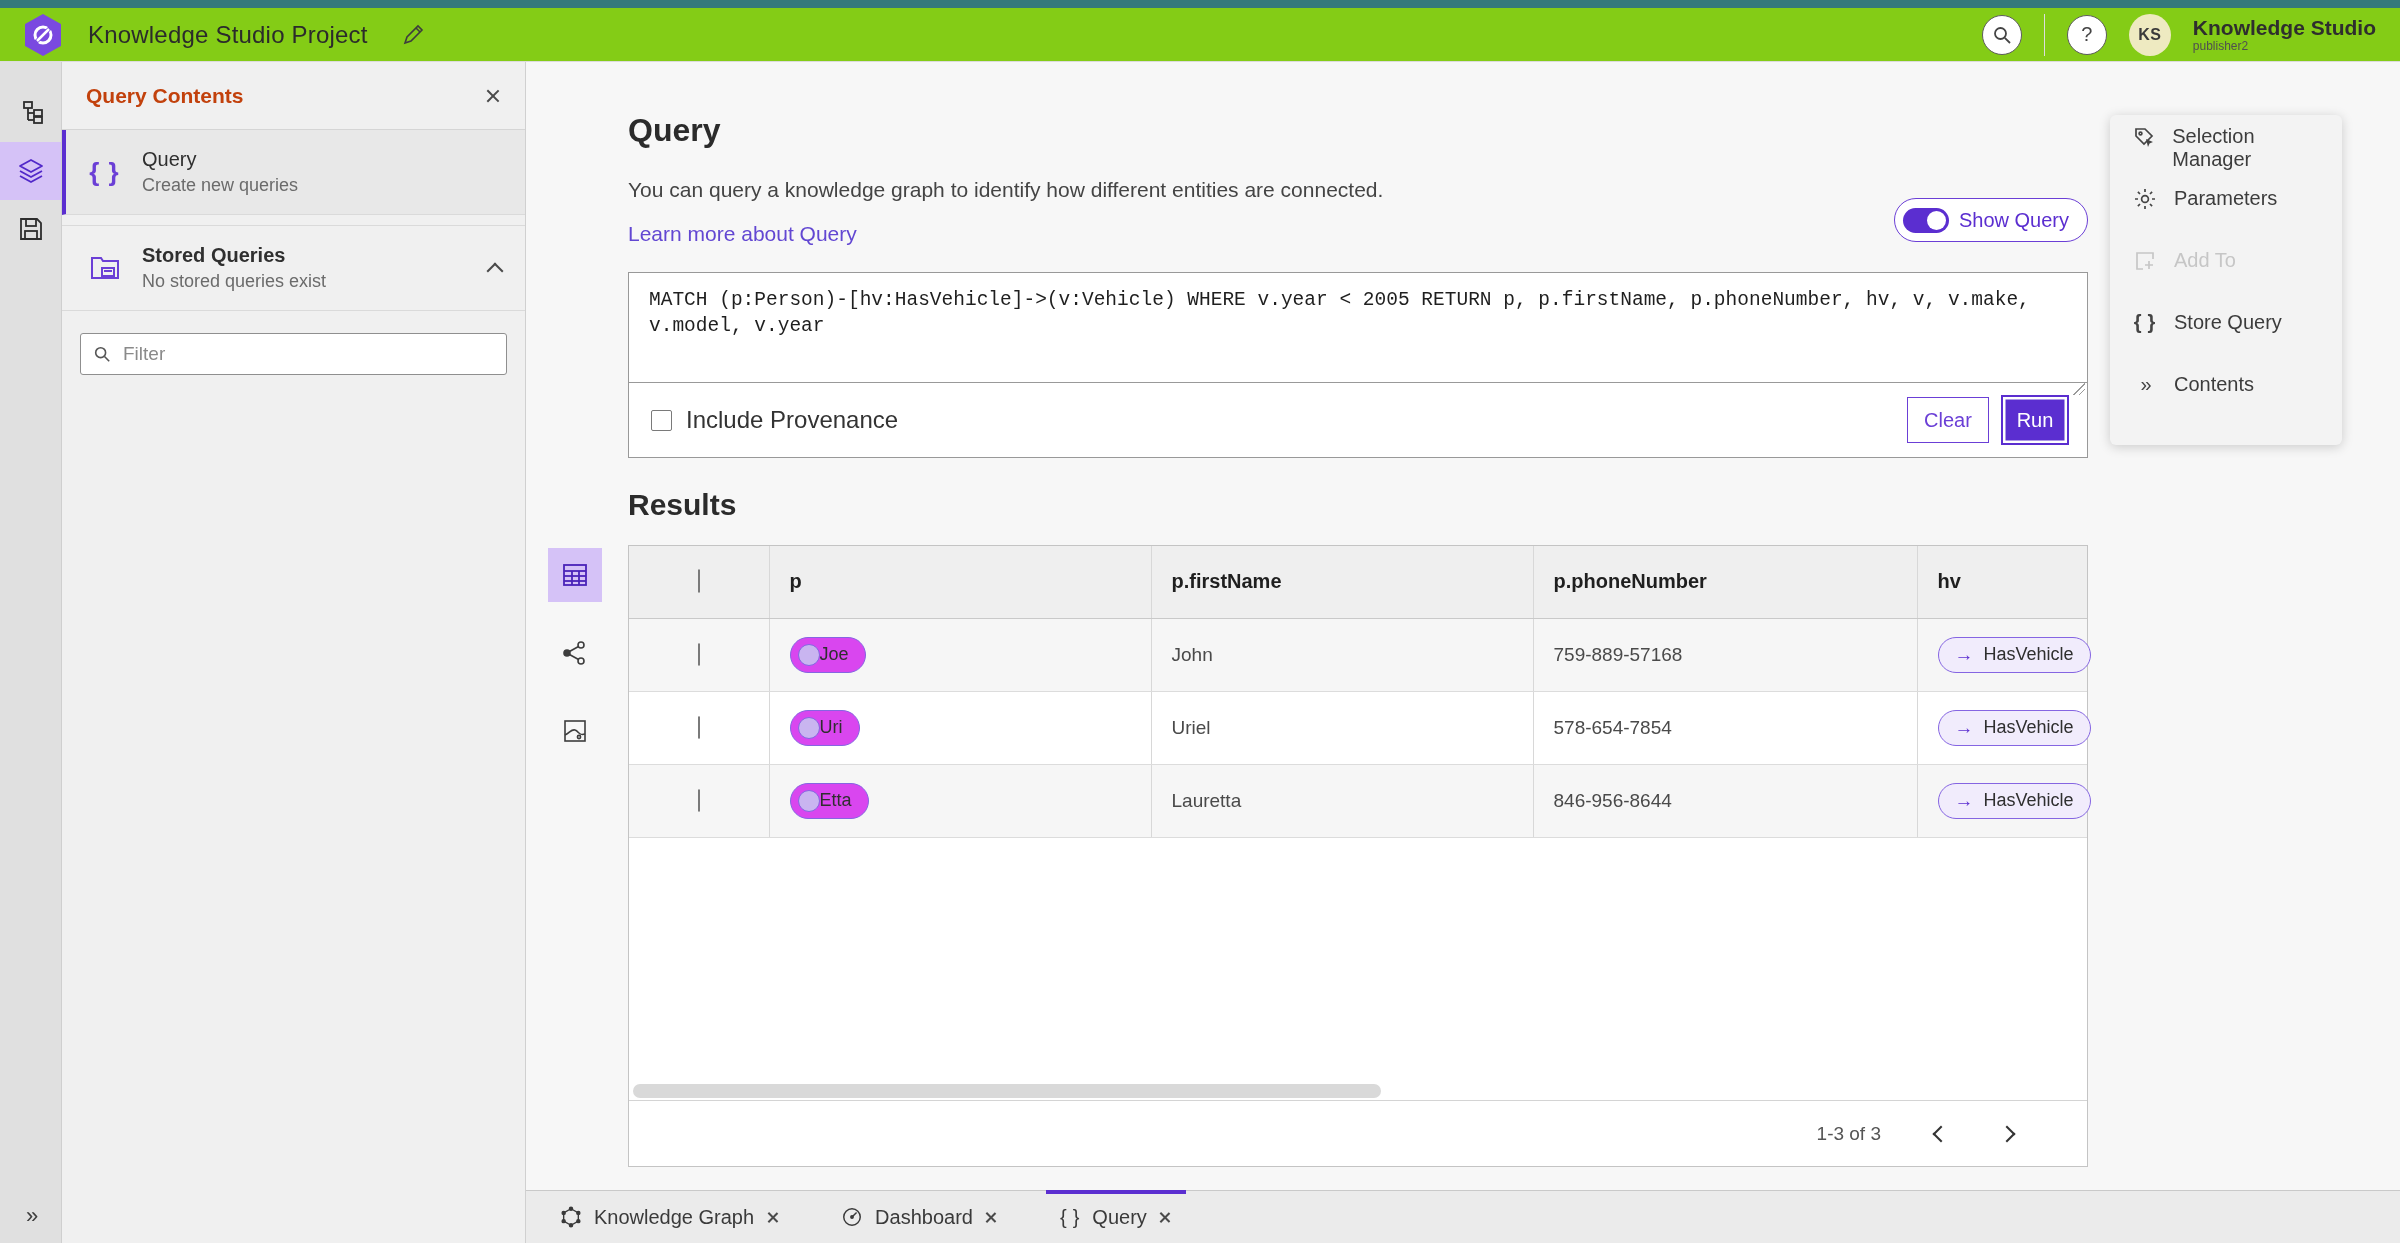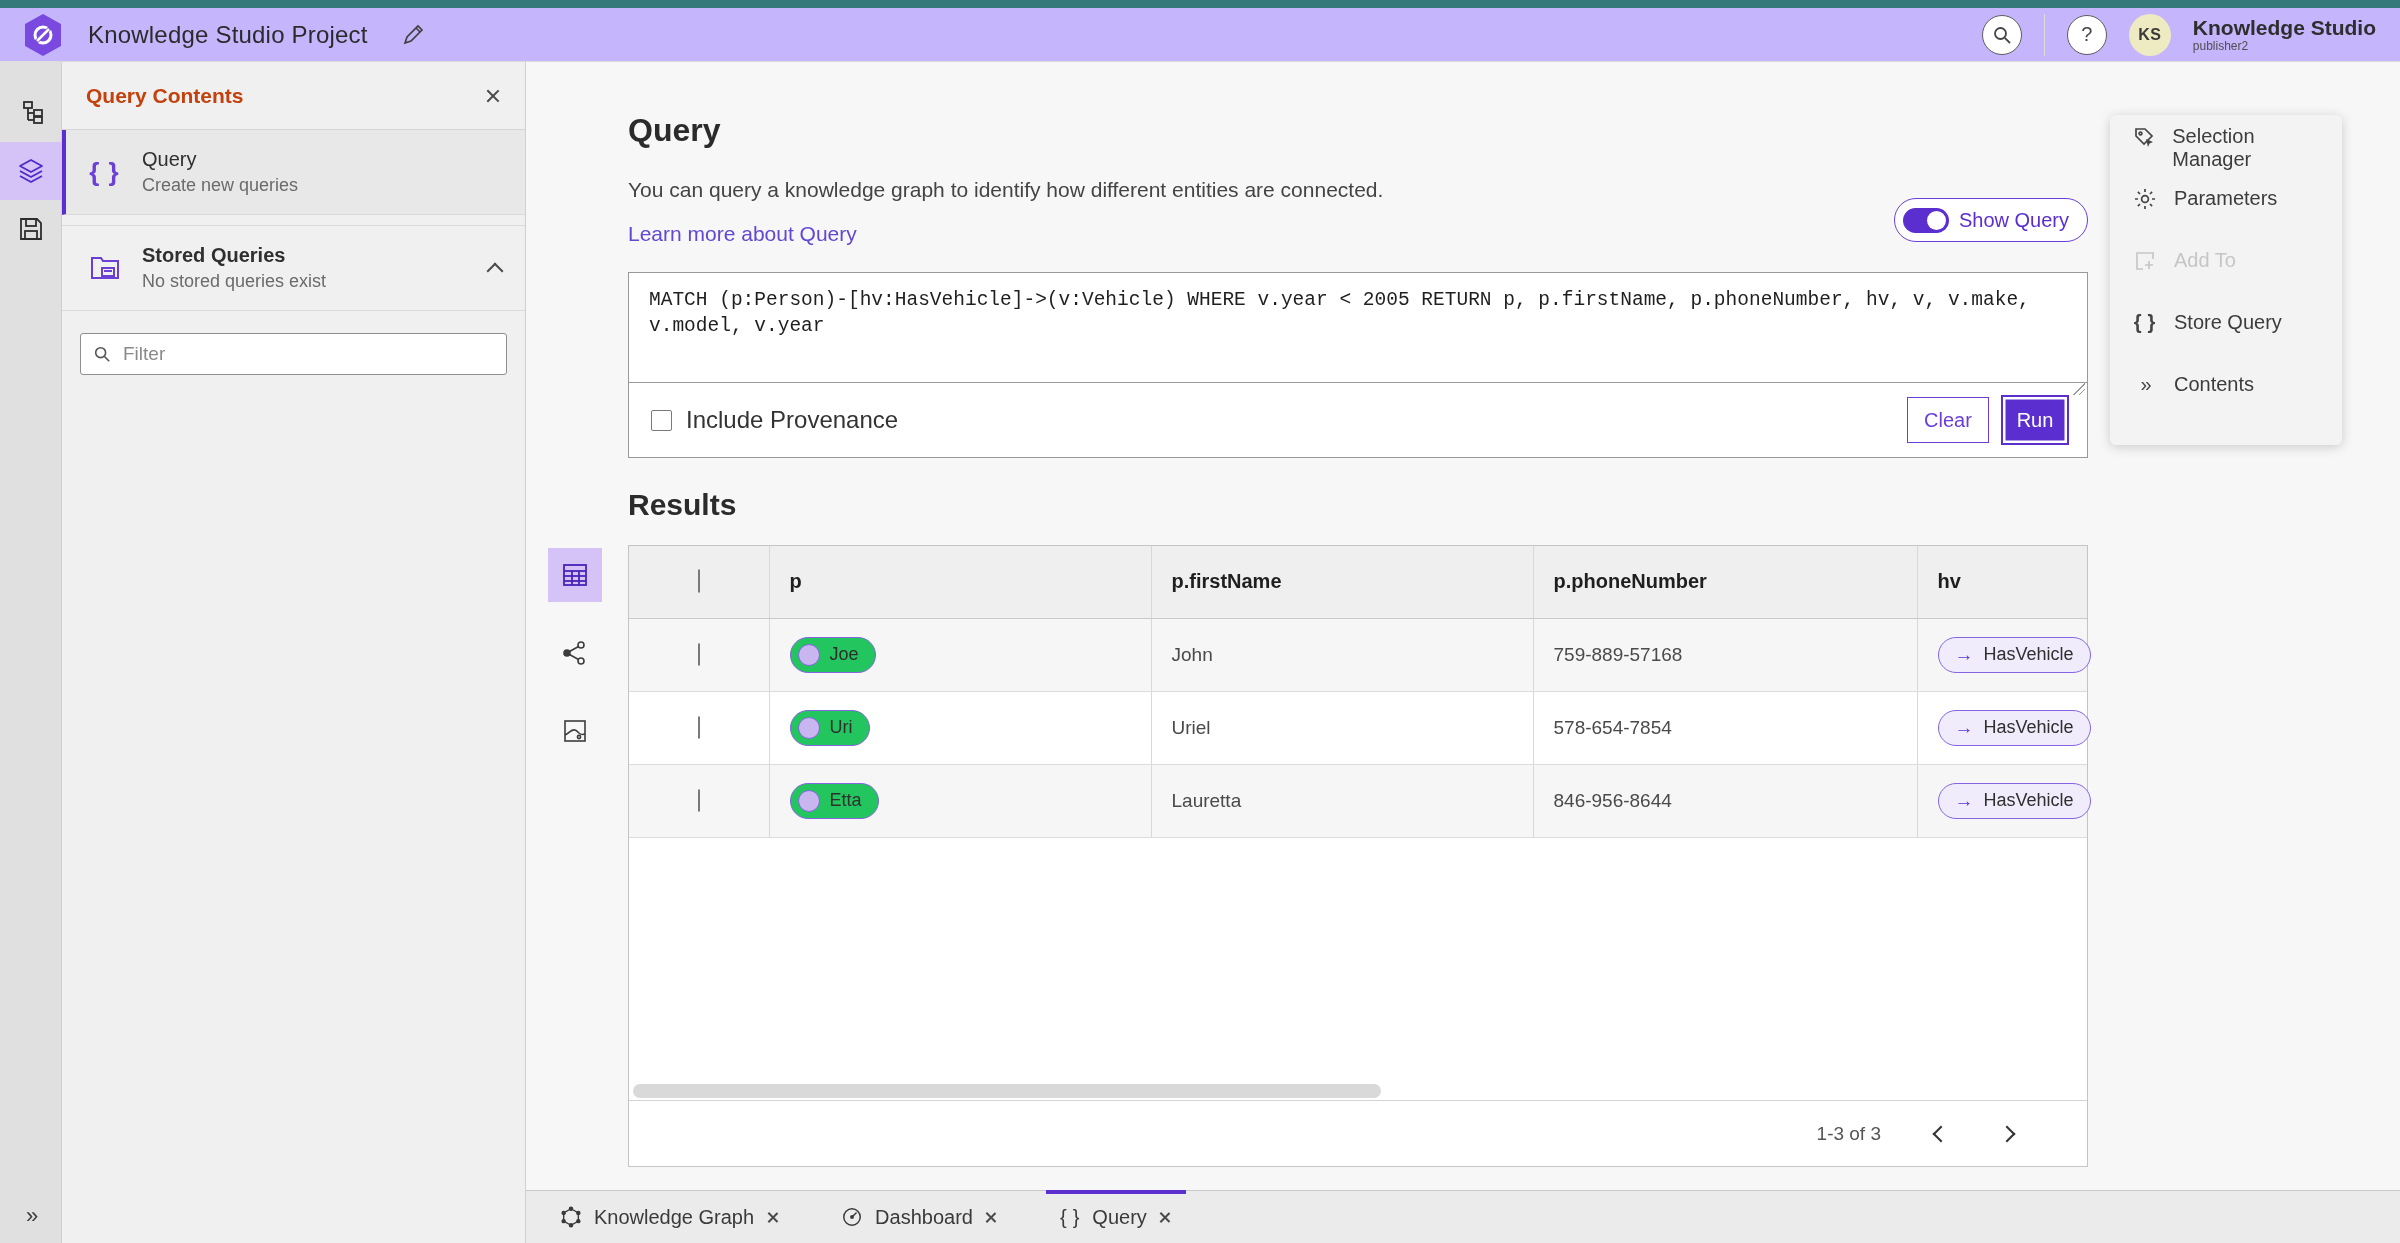--- a/index.html
+++ b/index.html
@@ -1,21 +1,21 @@
 <!DOCTYPE html>
 <html><head>
 <meta charset="utf-8">
 <style>
   * { margin:0; padding:0; box-sizing:border-box; }
   html,body { width:2400px; height:1243px; overflow:hidden;
     font-family:"Liberation Sans", sans-serif; background:#f7f7f7; color:#333; }
 
   
   .top-strip { height:8px; background:#35797b; }
-  .header { height:54px; background:#c4b5fd; border-bottom:1px solid #dcdcdc;
+  .header { height:54px; background:#84cc16; border-bottom:1px solid #dcdcdc;
     display:flex; align-items:center; padding:0 24px; }
   .logo { width:38px; height:42px; margin-right:26px; flex:0 0 auto; }
   .app-title { font-size:24px; color:#2b2b2b; letter-spacing:.2px; }
   .edit-btn { margin-left:30px; width:30px; height:30px; display:flex; align-items:center; justify-content:center; cursor:pointer; }
   .header-right { margin-left:auto; display:flex; align-items:center; gap:22px; }
   .circle-btn { width:40px; height:40px; border:1.5px solid #5c5c5c; border-radius:50%;
     display:flex; align-items:center; justify-content:center; background:#fff; color:#444; }
   .header-divider { width:1px; height:42px; background:#ddd; }
   .avatar { width:42px; height:42px; border-radius:50%; background:#eeeac1; color:#3a3a3a;
     font-size:16px; font-weight:bold; display:flex; align-items:center; justify-content:center; letter-spacing:.5px; }
@@ -88,22 +88,22 @@
 
   .table-card { position:absolute; left:102px; top:483px; width:1460px; height:622px; background:#fff; border:1px solid #c4c4c4; }
   .tbl { width:100%; border-collapse:collapse; table-layout:fixed; }
   .tbl th, .tbl td { border-right:1px solid #d8d8d8; padding:0 20px; text-align:left; vertical-align:middle; }
   .tbl th:last-child, .tbl td:last-child { border-right:none; }
   .tbl thead th { height:72px; background:#efefef; font-size:20px; font-weight:bold; color:#1f1f1f; border-bottom:1px solid #c9c9c9; }
   .tbl tbody td { height:73px; font-size:19px; color:#4a4a4a; border-bottom:1px solid #dcdcdc; }
   .tbl tbody tr:nth-child(odd) td { background:#f6f6f6; }
   .col-cb { width:140px; } .col-p { width:382px; } .col-fn { width:382px; } .col-ph { width:384px; }
   .cellcb { text-align:center !important; } .cellcb .cb { margin:0 auto; }
-  .entity-pill { display:inline-flex; align-items:center; gap:10px; height:36px; border:1.5px solid #8565e2;
-    border-radius:18px; background:#22c55e; padding:0 16px 0 7px; cursor:pointer;text-align:center; }
+  .entity-pill { display:inline-flex; align-items:center; height:36px; border:1.5px solid #8565e2;
+    border-radius:18px; background:#d946ef; padding:0 16px 0 7px; cursor:pointer;text-align:center; }
   .entity-dot { width:22px; height:22px; border-radius:50%; background:#c9b5f0; border:1.5px solid #8565e2; }
   .entity-label { font-size:18px; color:#2f2f2f; }
   .edge-pill { display:inline-flex; align-items:center; gap:10px; height:36px; border:1.5px solid #8565e2;
     border-radius:18px; background:#f1ecfc; padding:0 16px; cursor:pointer; }
   .edge-arrow { color:#5b2ed0; font-size:19px; }
   .edge-label { font-size:18px; color:#2f2f2f; }
   .hscroll { position:absolute; left:4px; top:538px; width:1452px; height:14px; }
   .hscroll .thumb { width:748px; height:14px; background:#d9d9d9; border-radius:7px; }
   .tbl-footer { position:absolute; left:0; bottom:0; width:100%; height:66px; border-top:1px solid #d4d4d4;
     display:flex; align-items:center; justify-content:flex-end; padding-right:74px; gap:54px; background:#fff; }

